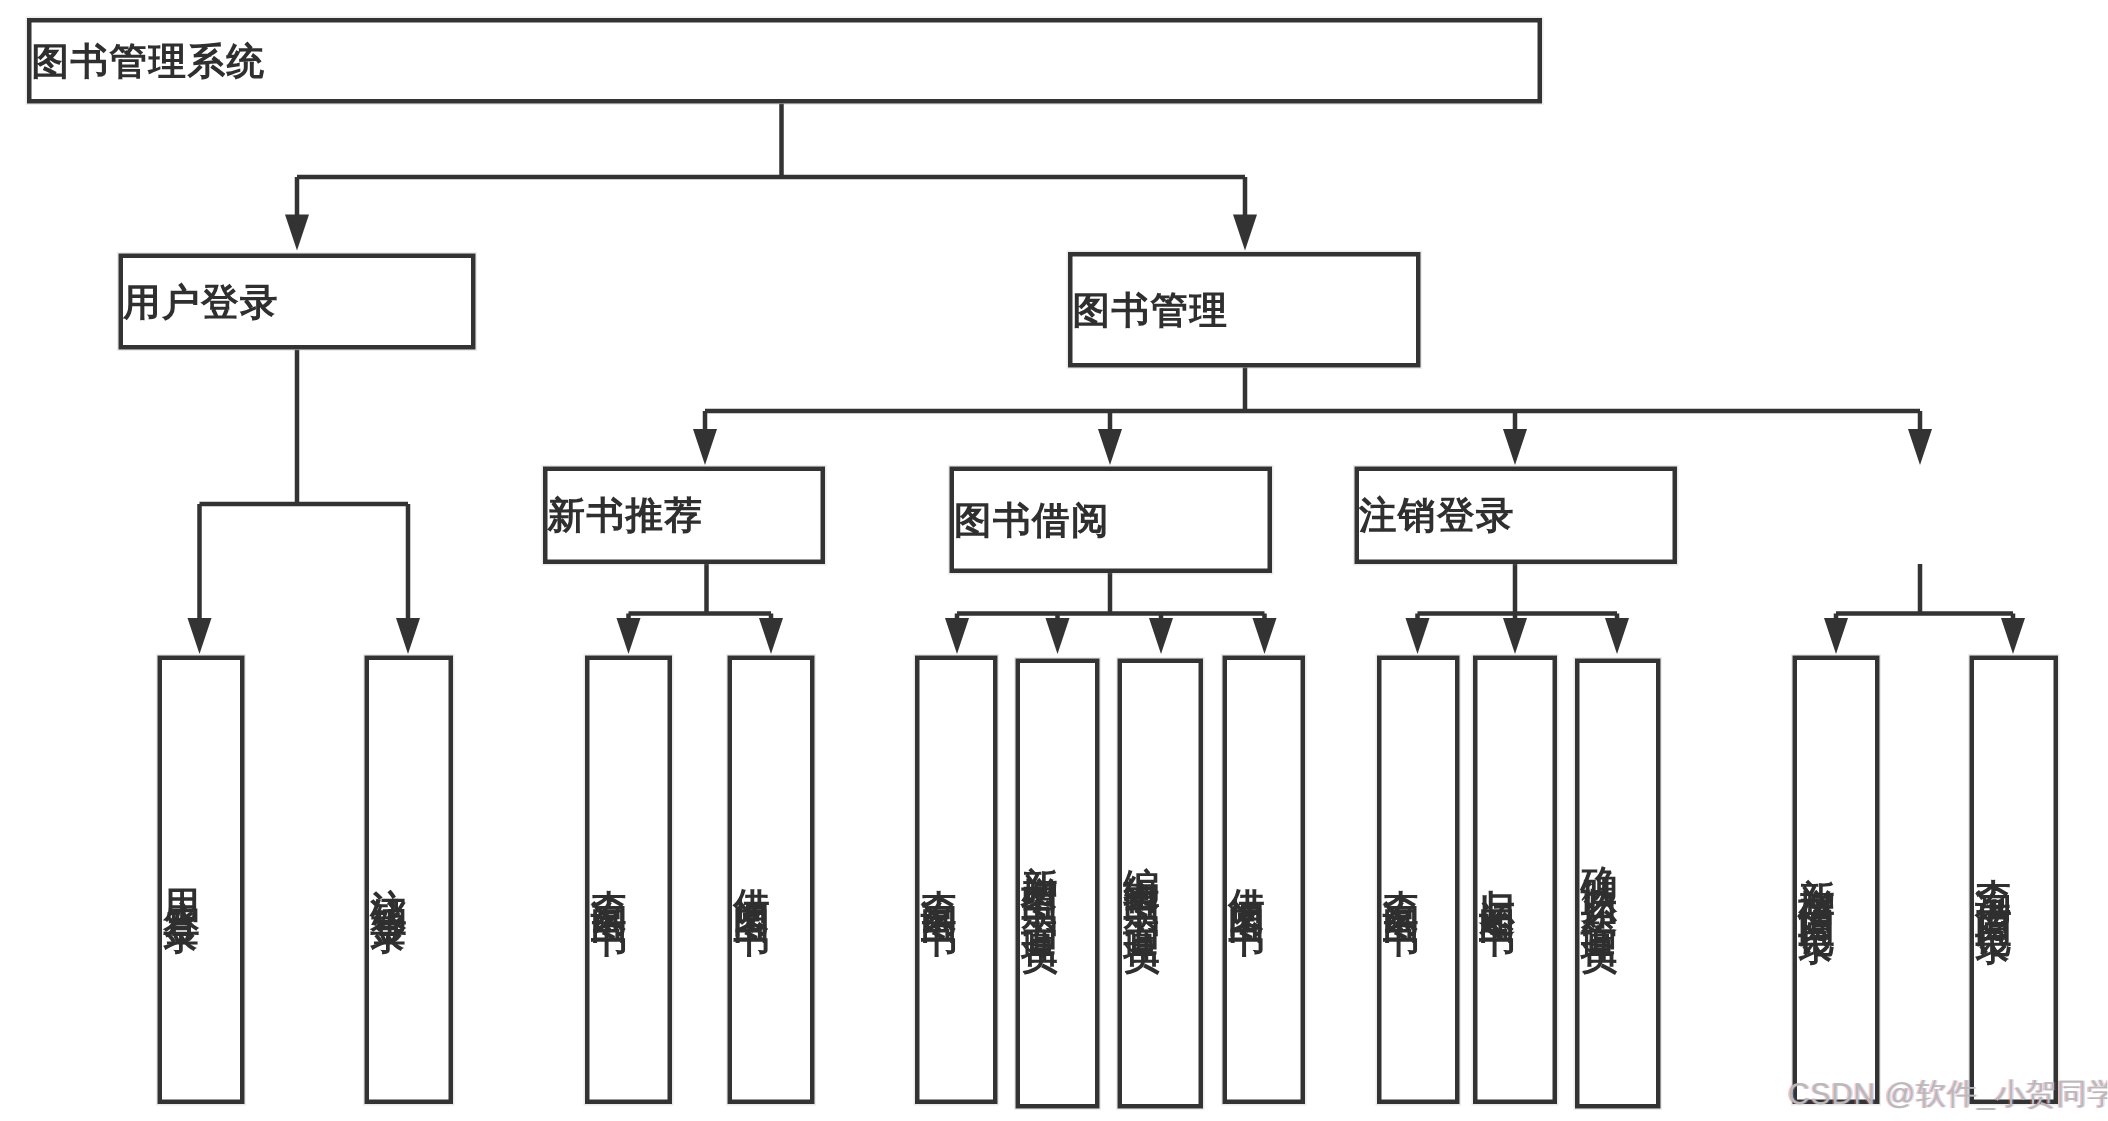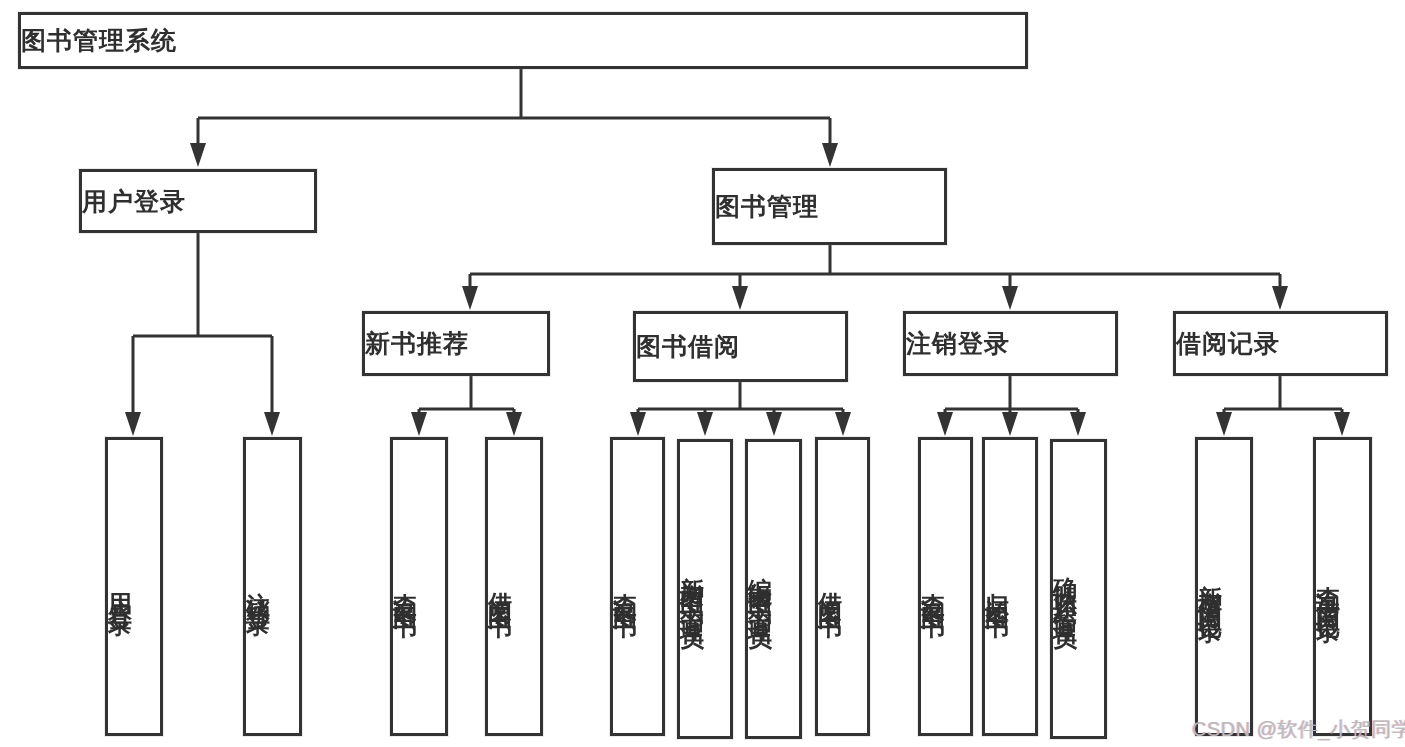--- a/index.html
+++ b/index.html
@@ -83,23 +83,20 @@
 
   <div class="box" style="left:362px;top:311px;width:188px;height:65px">
     <span class="hdr">新书推荐</span>
   </div>
   <div class="box" style="left:633px;top:311px;width:215px;height:71px">
     <span class="hdr">图书借阅</span>
   </div>
   <div class="box" style="left:903px;top:311px;width:215px;height:65px">
     <span class="hdr">注销登录</span>
   </div>
-  <div class="box" style="left:1173px;top:311px;width:215px;height:65px">
-    <span class="hdr">借阅记录</span>
-  </div>
 
   <div class="box" style="left:105px;top:437px;width:58px;height:299px">
     <span class="vtext">用户登录</span>
   </div>
   <div class="box" style="left:243px;top:437px;width:59px;height:299px">
     <span class="vtext">注销登录</span>
   </div>
 
   <div class="box" style="left:390px;top:437px;width:58px;height:299px">
     <span class="vtext">查询图书</span>

